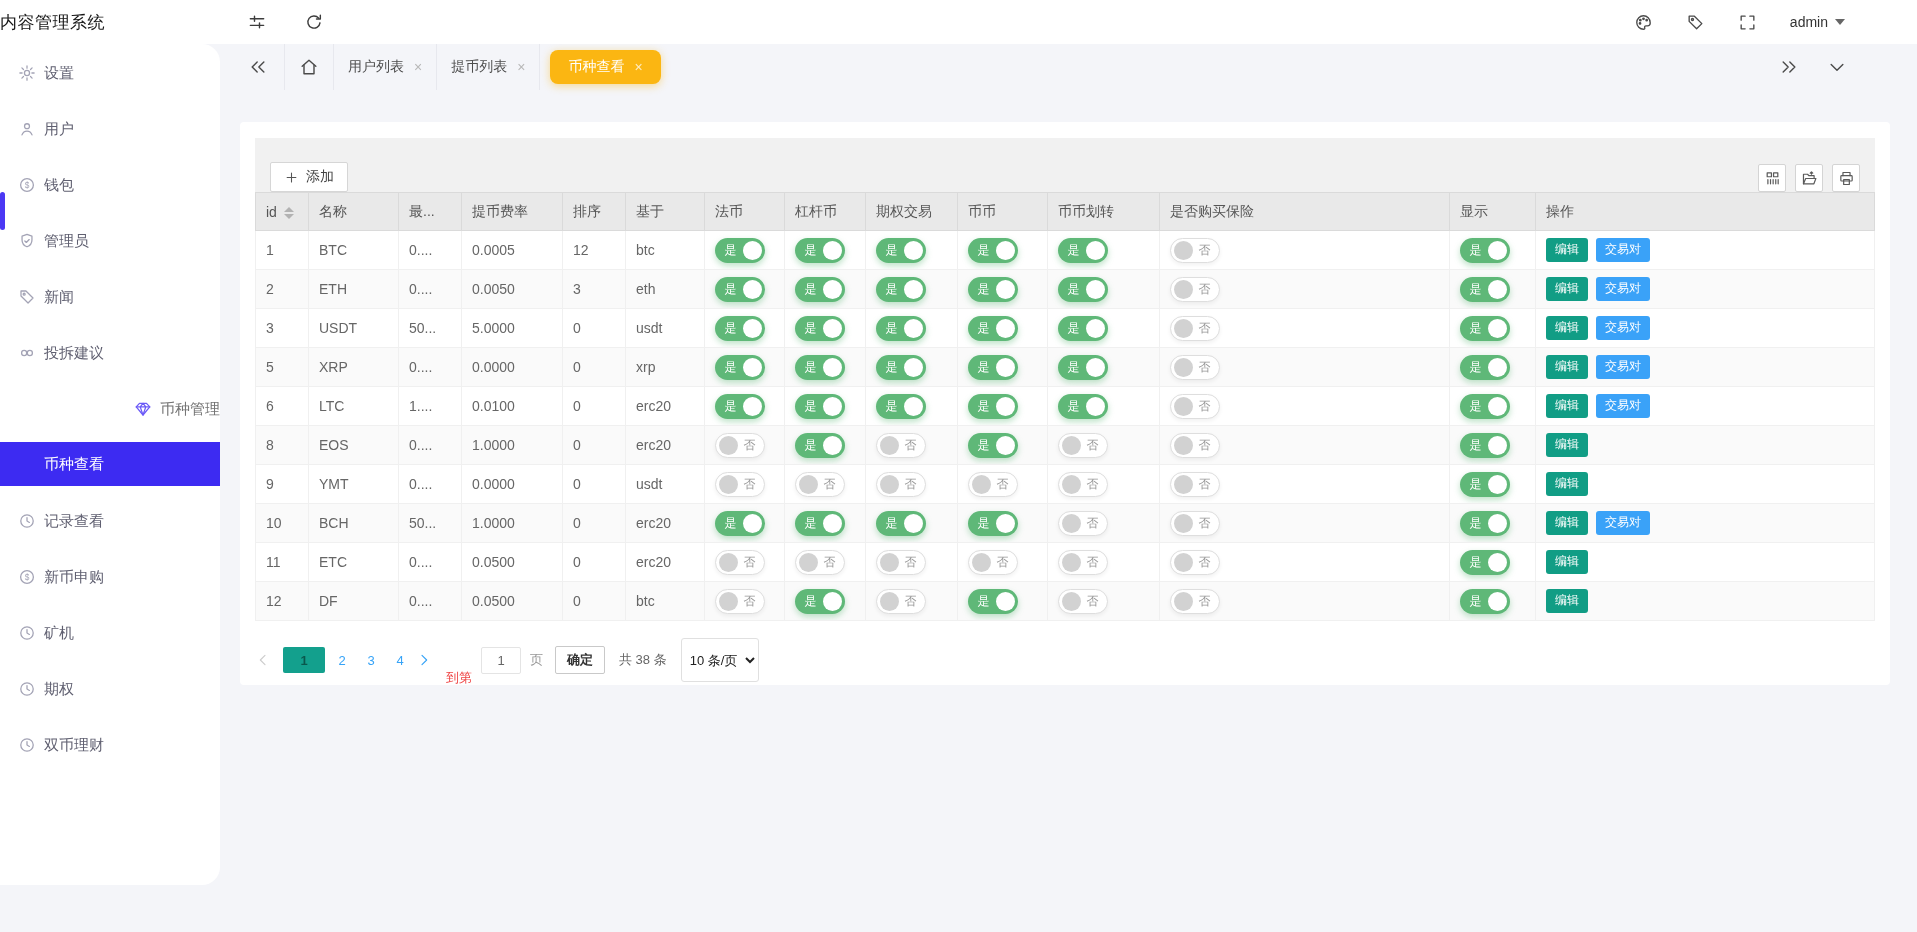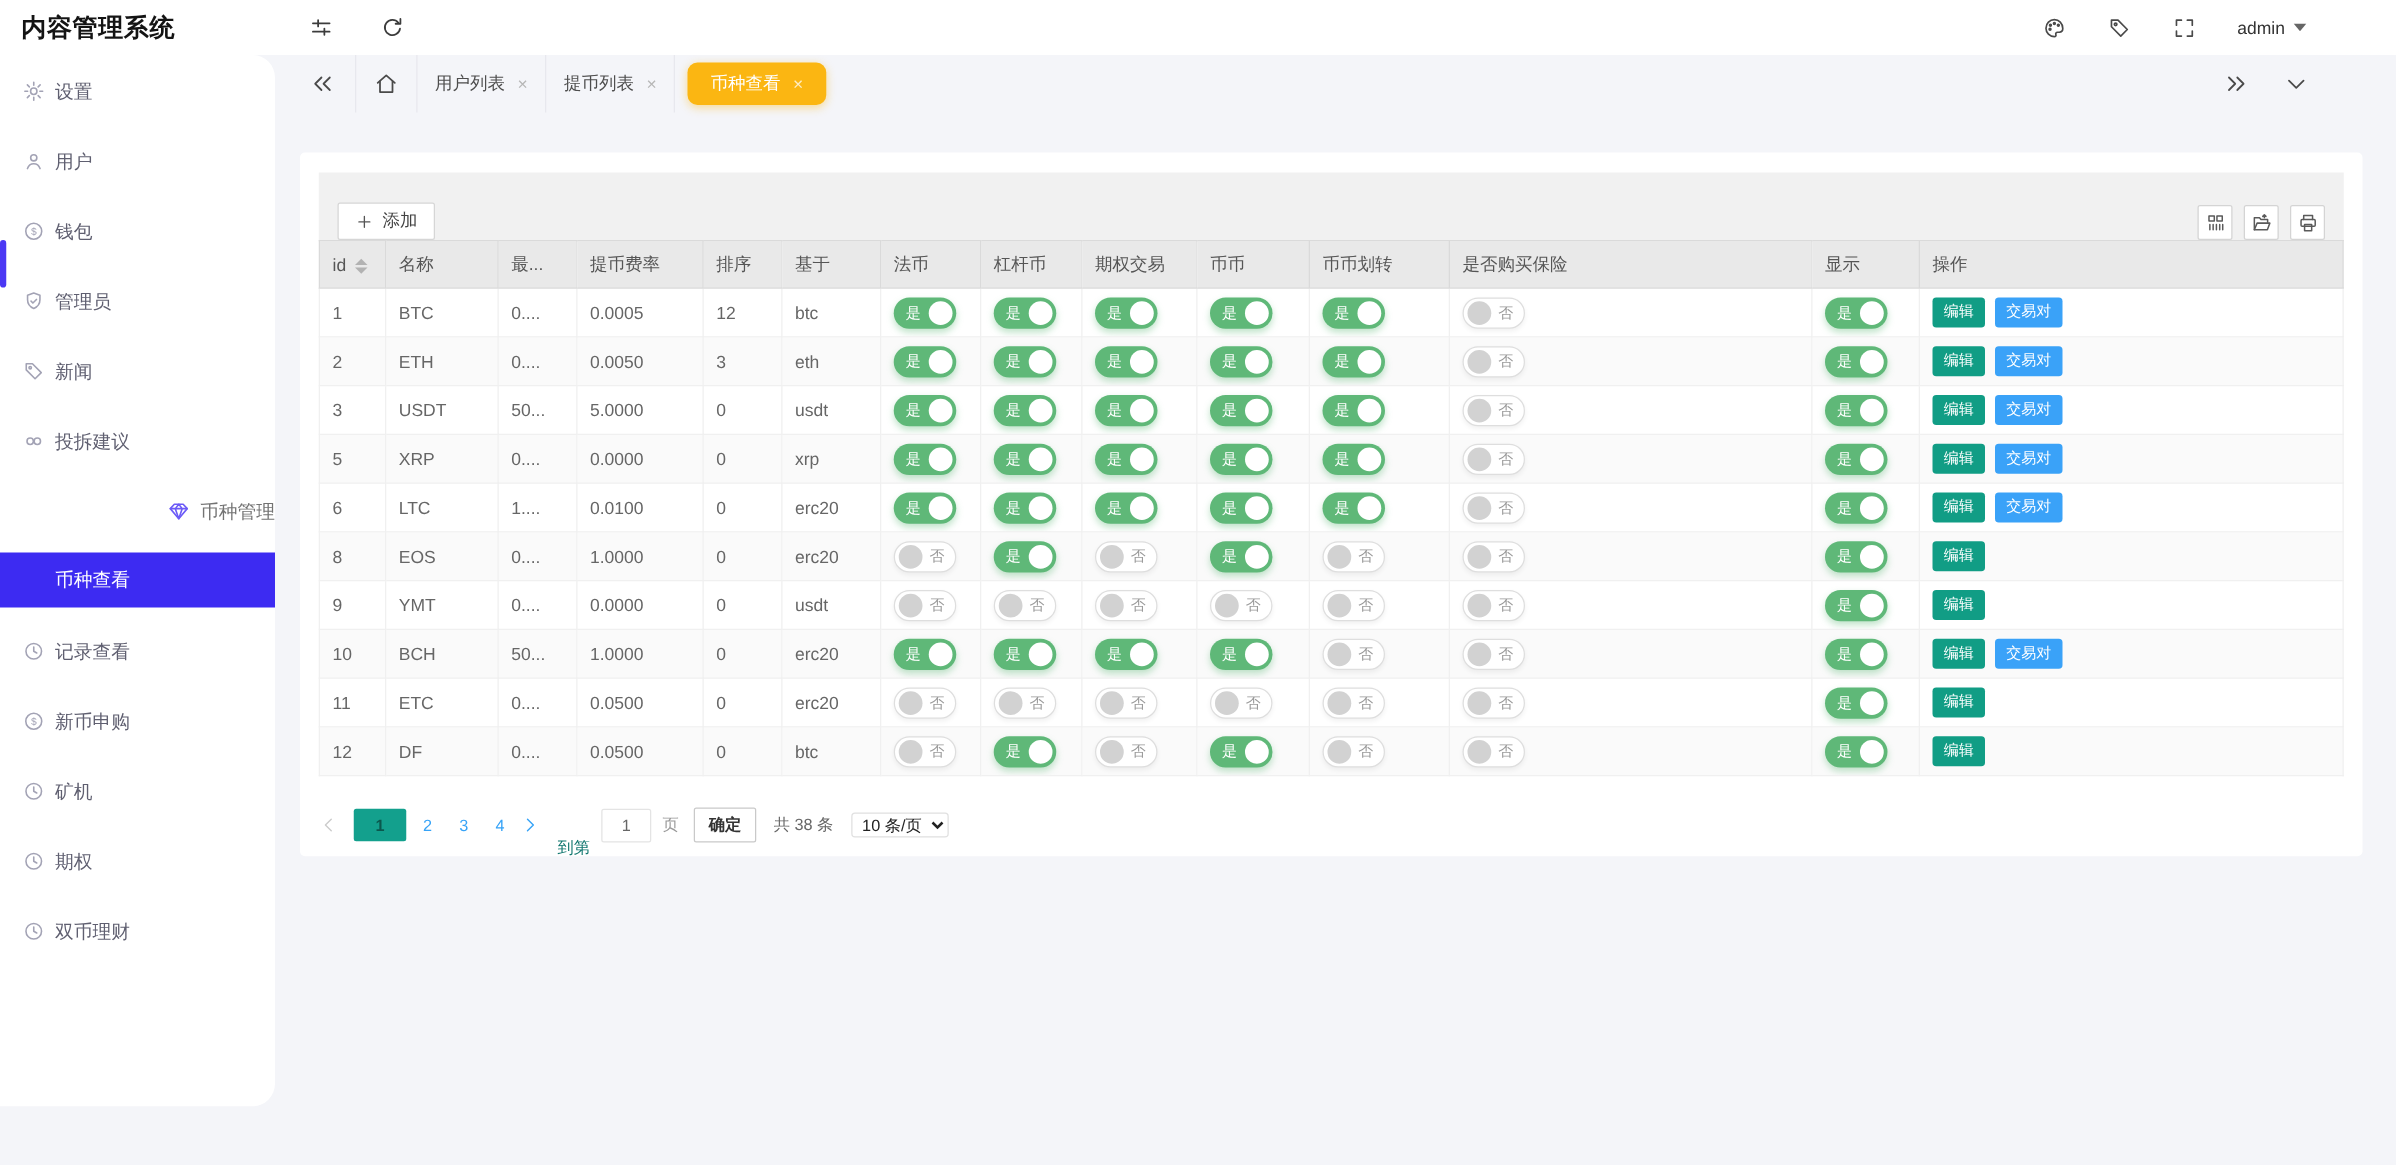--- a/index.html
+++ b/index.html
@@ -6,21 +6,21 @@
   html,body { width:1917px; height:932px; }
   body {
     font-family:"Liberation Sans","DejaVu Sans",sans-serif;
     background:#f4f5f9; color:#333; overflow:hidden; position:relative;
   }
   .icn { display:inline-flex; align-items:center; justify-content:center; }
   .icn svg { width:100%; height:100%; }
 
   
   .header { position:absolute; left:0; top:0; width:1917px; height:44px; background:#fff; display:flex; align-items:center; z-index:5; }
-  .brand { width:220px; padding-left:17px; font-size:20px; font-weight:bold; color:#141414; letter-spacing:.5px; }
+  .brand { width:220px; font-size:17px; font-weight:normal; color:#141414; letter-spacing:.5px; }
   .hicn { width:20px; height:20px; color:#3c3c3c; cursor:pointer; margin-left:37px; }
   .hicn.first { margin-left:27px; }
   .hd-right { margin-left:auto; display:flex; align-items:center; margin-right:72px; }
   .hd-right .hicn { width:19px; height:19px; margin-left:0; margin-right:33px; color:#4a4a4a; }
   .admin-box { display:flex; align-items:center; cursor:pointer; }
   .admin-name { font-size:14px; color:#333; }
   .caret-down { width:0; height:0; border-left:5px solid transparent; border-right:5px solid transparent; border-top:6px solid #666; margin-left:7px; display:inline-block; }
 
   
   .sidebar { position:absolute; left:0; top:44px; width:220px; height:841px; background:#fff; border-radius:0 18px 18px 0; padding-top:6px; z-index:4; }
@@ -74,26 +74,26 @@
   .switch.off em { color:#999; }
 
   .act-btn { border:none; color:#fff; font-size:12px; padding:5px 9px; border-radius:3px; margin-right:8px; cursor:pointer; font-family:inherit; line-height:1.1; }
 
   
   .pager { margin:12px 15px 0; display:flex; align-items:center; font-size:13px; color:#666; }
   .pg-prev { width:16px; height:16px; color:#ccc; cursor:pointer; }
   .pg-next { width:16px; height:16px; color:#36a3f7; cursor:pointer; margin-right:6px; }
   .pg-curr { min-width:42px; height:26px; margin:0 4px 0 12px; border-radius:2px; color:rgba(0,0,0,.45); font-weight:bold; display:flex; align-items:center; justify-content:center; }
   .pg-num { min-width:26px; height:26px; display:flex; align-items:center; justify-content:center; color:#36a3f7; cursor:pointer; margin-right:3px; }
-  .pg-goto-label { color:#0f766e; margin-left:8px;margin-top:36px; }
+  .pg-goto-label { color:#ef4444; margin-left:8px;margin-top:36px; }
   .pg-input { width:40px; height:27px; border:1px solid #e4e4e4; border-radius:2px; text-align:center; font-size:13px; color:#666; margin:0 9px; font-family:inherit; }
   .pg-unit { color:#999; margin-right:12px; }
   .pg-confirm { height:28px; padding:0 11px; background:#fff; border:1px solid #c9c9c9; border-radius:2px; font-size:13px; color:#333; cursor:pointer; font-family:inherit; font-weight:bold; }
   .pg-total { margin-left:14px; color:#666; }
-  .pg-size { margin-left:14px; height:20px; border:1px solid #e0e0e0; border-radius:3px; font-size:13px; color:#222; background:#fff; padding:0 4px; font-family:inherit; }
+  .pg-size { margin-left:14px; height:44px; border:1px solid #e0e0e0; border-radius:3px; font-size:13px; color:#222; background:#fff; padding:0 4px; font-family:inherit; }
 </style>
 </head>
 <body>
 
 <div class="header">
   <div class="brand">内容管理系统</div>
   <span class="hicn first"><svg viewBox="0 0 24 24" fill="none" stroke="currentColor" stroke-width="1.7" stroke-linecap="round" stroke-linejoin="round">
         <path d="M4 8h16M4 16h16"></path>
         <path d="M9 5v6M15 13v6"></path>
       </svg></span>

